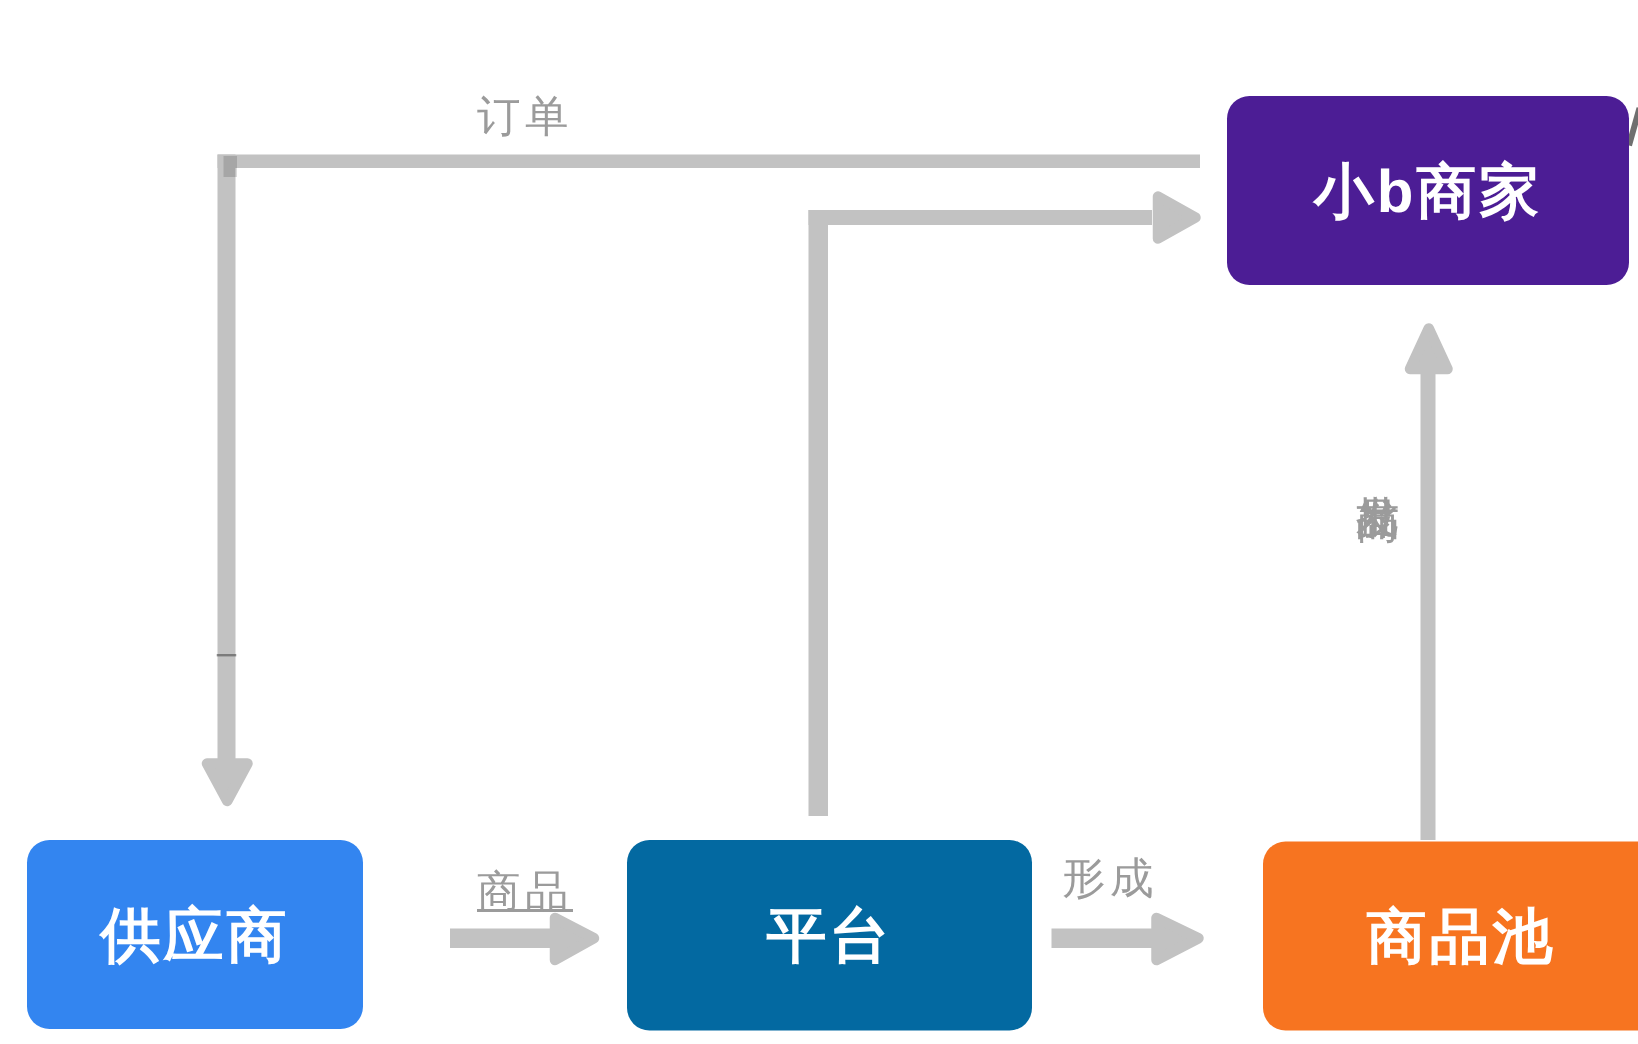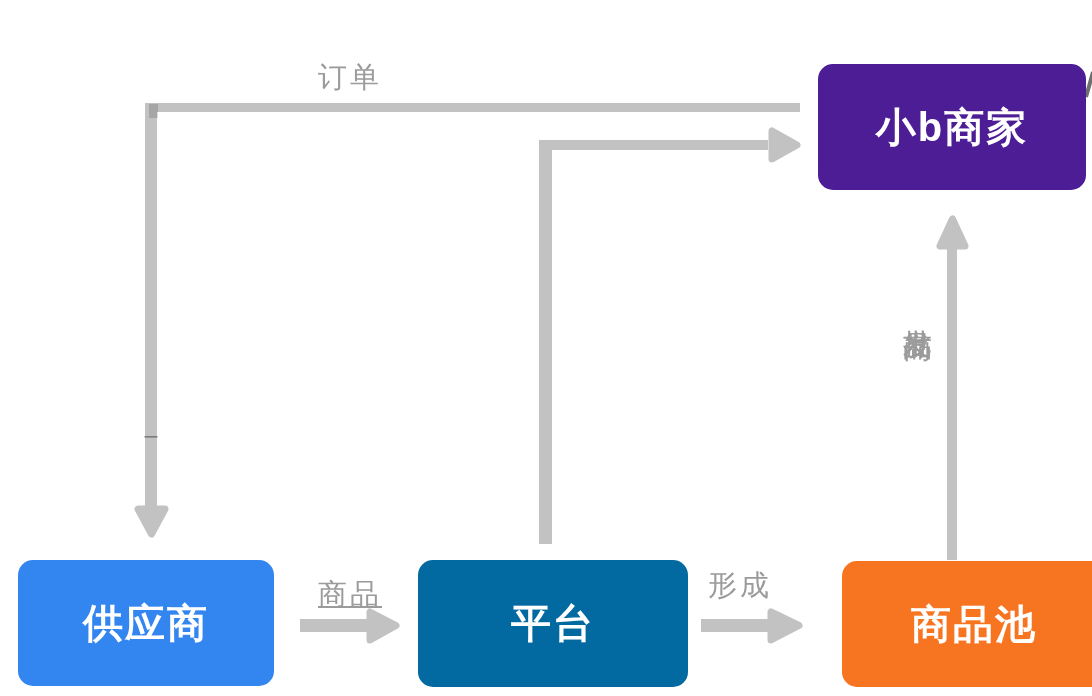--- a/index.html
+++ b/index.html
@@ -40,21 +40,21 @@
     color: var(--node-text, #ffffff);
     font-weight: bold;
     font-size: 40px;
     letter-spacing: 2px;
     display: flex;
     align-items: center;
     justify-content: center;
     text-align: center;
   }
   .node-merchant { left: 818px; top: 64px;  width: 268px; height: 126px; }
-  .node-supplier { left: 18px;  top: 560px; width: 256px; height: 126px; }
+  .node-supplier { left: 18px;  top: 560px; width: 224px; height: 126px; }
   .node-platform { left: 418px; top: 560px; width: 270px; height: 127px; }
   .node-pool     { left: 822px; top: 561px; width: 264px; height: 126px; margin-left: 20px; }
 
   .edge-label {
     position: absolute;
     color: var(--label, #9B9B9B);
     font-size: 29px;
     letter-spacing: 3px;
     white-space: nowrap;
   }

